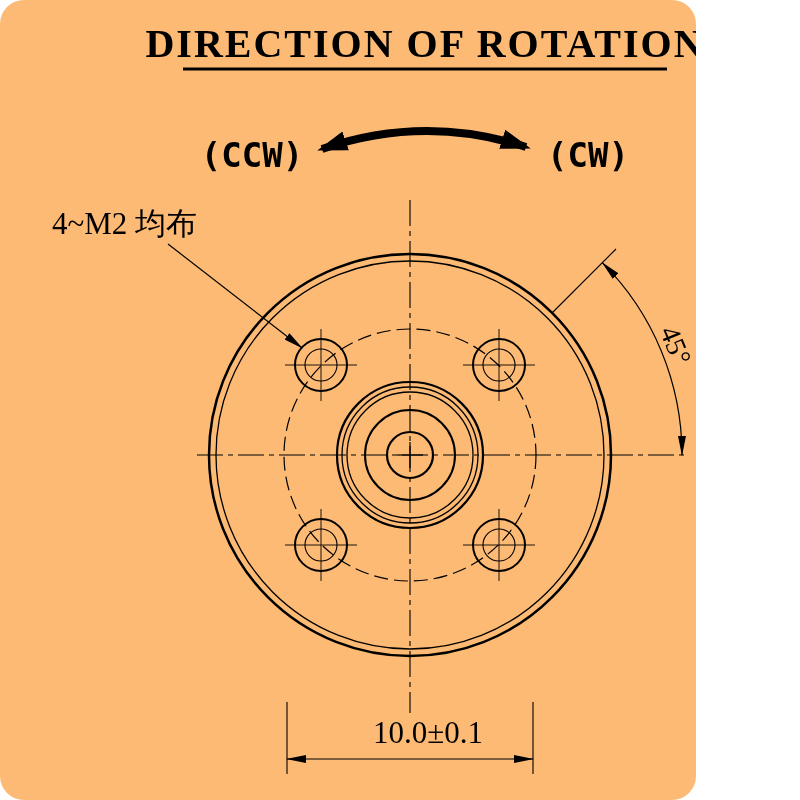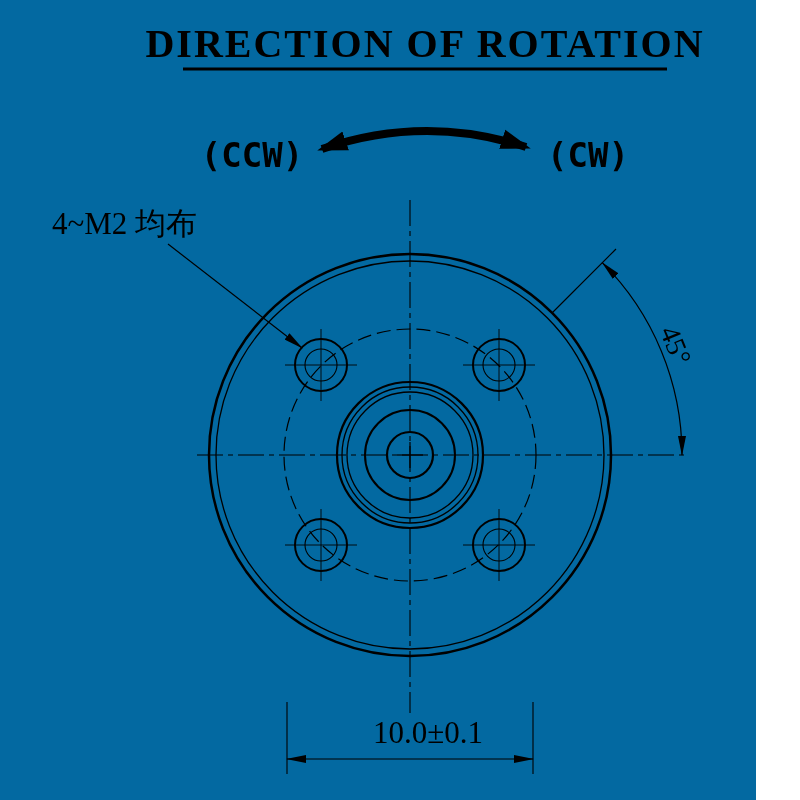--- a/index.html
+++ b/index.html
@@ -3,24 +3,25 @@
 <meta charset="utf-8">
 <style>
   html, body {
     margin: 0;
     padding: 0;
     background: #ffffff;
     font-family: "Liberation Serif", serif;
   }
   .canvas {
     position: relative;
-    width: 756px;
+    width: 696px;
     height: 800px;
-    background: #0369a1;
+    background: #fdba74;
     overflow: hidden;
+    border-radius: 24px;
   }
   svg { display: block; }
   .title-text {
     font-family: "Liberation Serif", serif;
     font-weight: bold;
     letter-spacing: 2px;
   }
   .dir-label {
     font-family: "DejaVu Sans Mono", monospace;
     font-weight: bold;

